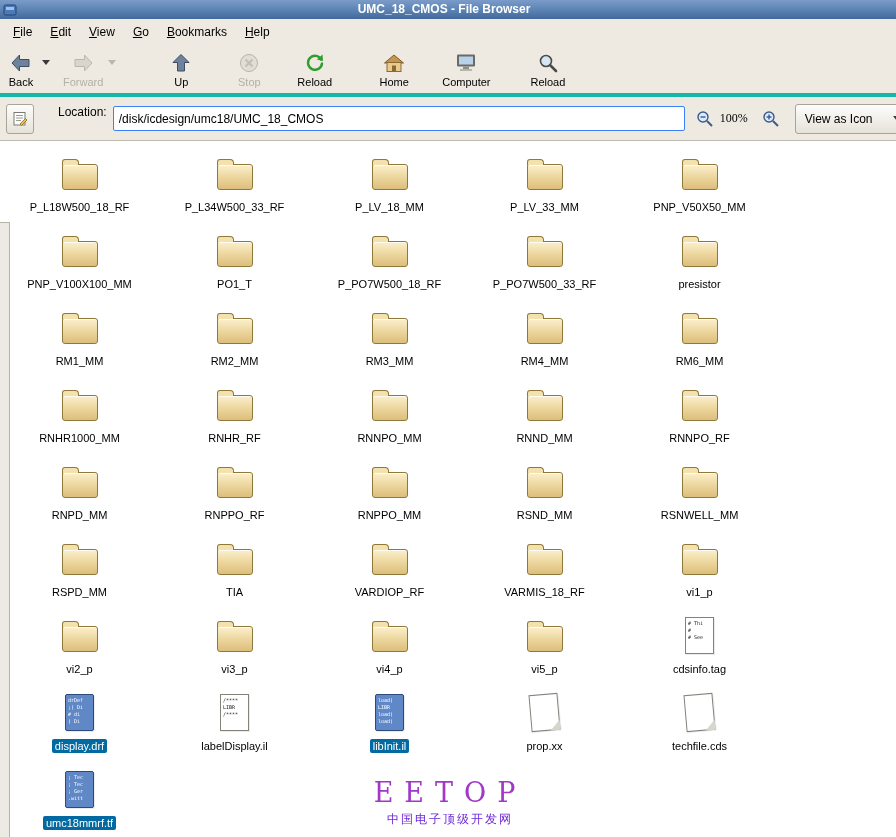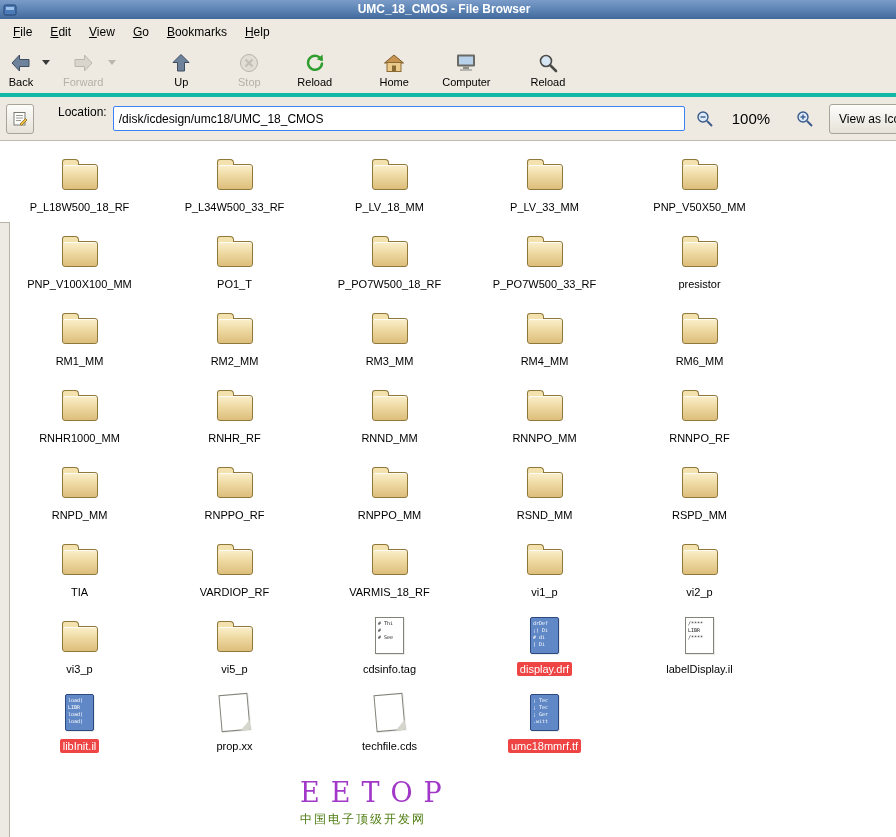--- a/index.html
+++ b/index.html
@@ -57,21 +57,21 @@
   .loc-toggle {
     flex:none; width:28px; height:30px; border:1px solid #a9a49a; border-radius:3px;
     background:linear-gradient(#fdfdfc,#e6e2d8); display:flex; align-items:center; justify-content:center;
   }
   .loc-label { flex:none; margin:0 6px 14px 24px; font-size:12px; }
   .loc-entry {
     flex:none; width:572px; height:25px; border:1px solid #3b82f6; border-radius:2px;
     background:#fff; font-size:12px; padding:0 5px; font-family:"Liberation Sans",sans-serif;
   }
   .zoom-btn { flex:none; width:24px; height:26px; display:flex; align-items:center; justify-content:center; margin-left:8px; }
-  .zoom-level { flex:none; font-size:15px; margin:0 15px; }
+  .zoom-level { flex:none; font-size:12px; margin:0 3px;font-family:Liberation Serif, serif; }
   .viewas-btn {
     flex:none; margin-left:12px; height:30px; min-width:150px;
     border:1px solid #a9a49a; border-radius:3px;
     background:linear-gradient(#fdfdfc,#e6e2d8);
     display:flex; align-items:center; padding:0 9px; font-size:12px;
   }
   .viewas-arrow {
     width:0; height:0; border-left:4px solid transparent; border-right:4px solid transparent;
     border-top:5px solid #3a3a3a; margin-left:20px;
   }
@@ -115,26 +115,26 @@
     position:absolute; top:2px; left:2px; right:1px; bottom:2px; overflow:hidden;
     font-family:"DejaVu Sans Mono", monospace; font-size:5px; line-height:7px;
     color:#1a1a1a; text-align:left; white-space:pre;
   }
   .shape-seldoc .page-lines { color:#ffffff; }
 
   .file-label {
     margin-top:7px; font-size:11px; line-height:14px; padding:0 3px;
     border-radius:2px; max-width:152px; text-align:right; white-space:nowrap;
   }
-  .file-item.selected .file-label { background:#ef4444; color:#fff; }
+  .file-item.selected .file-label { background:#0369a1; color:#fff; }
 
   
-  .watermark { position:absolute; left:300px; top:636px; width:300px; pointer-events:none; }
+  .watermark { position:absolute; left:300px; top:636px; width:300px; text-align:center; pointer-events:none; }
   .wm-title { font-family:"DejaVu Serif", serif; font-size:27px; letter-spacing:11px; color:#a138c8; }
-  .wm-sub { font-size:12px; color:#4d7c0f; letter-spacing:2px; margin-top:3px; }
+  .wm-sub { font-size:12px; color:#6d28d9; letter-spacing:2px; margin-top:3px; }
 </style>
 </head>
 <body>
 
 <div class="titlebar">
   <span class="window-icon">
     <svg width="14" height="14" viewBox="0 0 14 14">
       <rect x="1" y="2" width="12" height="10" rx="1.5" fill="#4a7ab8" stroke="#26436e"></rect>
       <rect x="3" y="4" width="8" height="3" fill="#9cc0e8"></rect>
     </svg>
@@ -381,32 +381,32 @@
       <div class="file-item">
         <div class="file-icon">
           <div class="shape-folder"></div>
         </div>
         <div class="file-label">RNHR_RF</div>
       </div>
       <div class="file-item">
         <div class="file-icon">
           <div class="shape-folder"></div>
         </div>
+        <div class="file-label">RNNPO_MM</div>
+      </div>
+      <div class="file-item">
+        <div class="file-icon">
+          <div class="shape-folder"></div>
+        </div>
         <div class="file-label">RNND_MM</div>
       </div>
       <div class="file-item">
         <div class="file-icon">
           <div class="shape-folder"></div>
         </div>
-        <div class="file-label">RNNPO_MM</div>
-      </div>
-      <div class="file-item">
-        <div class="file-icon">
-          <div class="shape-folder"></div>
-        </div>
         <div class="file-label">RNNPO_RF</div>
       </div>
       <div class="file-item">
         <div class="file-icon">
           <div class="shape-folder"></div>
         </div>
         <div class="file-label">RNPD_MM</div>
       </div>
       <div class="file-item">
         <div class="file-icon">
@@ -423,20 +423,26 @@
       <div class="file-item">
         <div class="file-icon">
           <div class="shape-folder"></div>
         </div>
         <div class="file-label">RSND_MM</div>
       </div>
       <div class="file-item">
         <div class="file-icon">
           <div class="shape-folder"></div>
         </div>
+        <div class="file-label">RSNWELL_MM</div>
+      </div>
+      <div class="file-item">
+        <div class="file-icon">
+          <div class="shape-folder"></div>
+        </div>
         <div class="file-label">RSPD_MM</div>
       </div>
       <div class="file-item">
         <div class="file-icon">
           <div class="shape-folder"></div>
         </div>
         <div class="file-label">TIA</div>
       </div>
       <div class="file-item">
         <div class="file-icon">
@@ -460,20 +466,26 @@
         <div class="file-icon">
           <div class="shape-folder"></div>
         </div>
         <div class="file-label">vi2_p</div>
       </div>
       <div class="file-item">
         <div class="file-icon">
           <div class="shape-folder"></div>
         </div>
         <div class="file-label">vi3_p</div>
+      </div>
+      <div class="file-item">
+        <div class="file-icon">
+          <div class="shape-folder"></div>
+        </div>
+        <div class="file-label">vi4_p</div>
       </div>
       <div class="file-item">
         <div class="file-icon">
           <div class="shape-folder"></div>
         </div>
         <div class="file-label">vi5_p</div>
       </div>
       <div class="file-item">
         <div class="file-icon">
           <div class="shape-textdoc">

